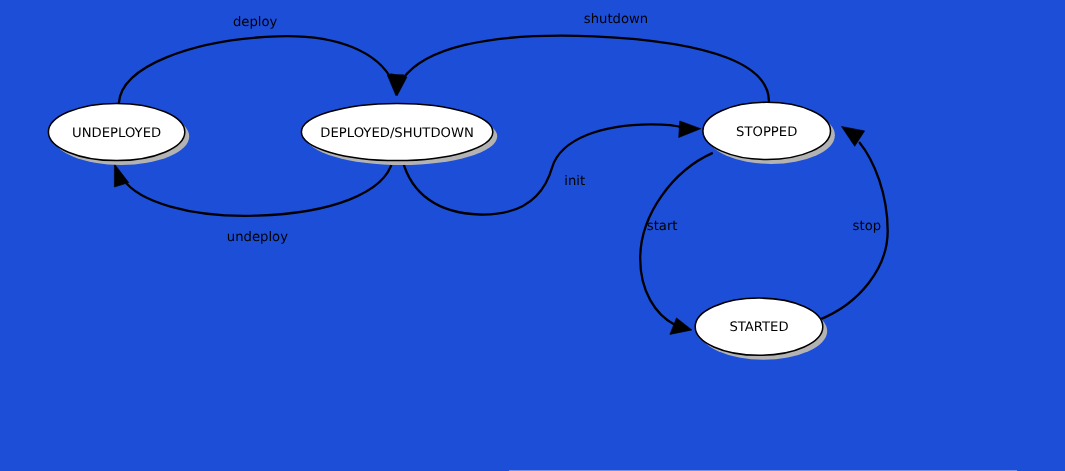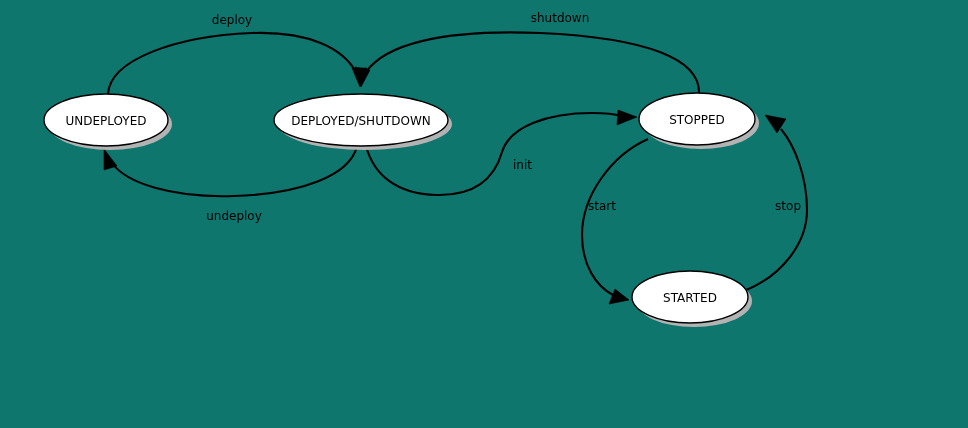--- a/index.html
+++ b/index.html
@@ -10,21 +10,21 @@
   body {
     width: 968px;
     height: 428px;
     overflow: hidden;
     font-family: "DejaVu Sans", sans-serif;
   }
   #diagram-root {
     position: relative;
     width: 968px;
     height: 428px;
-    background: #0f766e;
+    background: #1d4ed8;
   }
   svg#state-diagram {
     display: block;
     width: 968px;
     height: 428px;
   }
   .node-ellipse {
     fill: #ffffff;
     stroke: #000000;
     stroke-width: 1.4;

